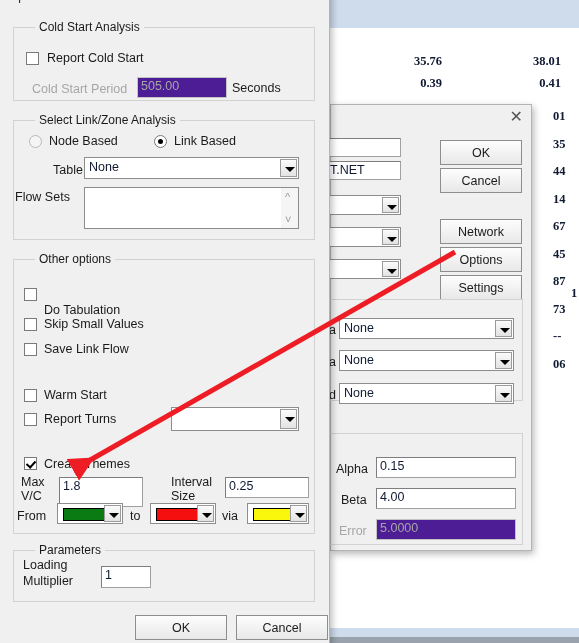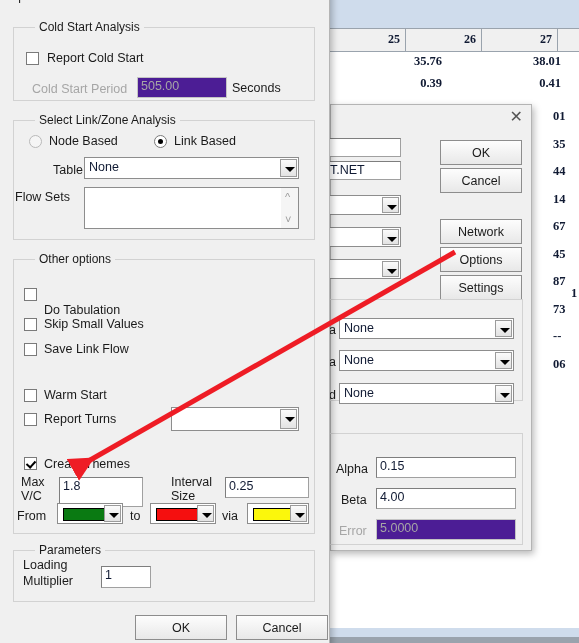--- a/index.html
+++ b/index.html
@@ -89,25 +89,20 @@
 
   
   #arrow{position:absolute;left:0;top:0;width:579px;height:643px;pointer-events:none;}
 </style>
 </head>
 <body>
 
 <div id="bg-sheet">
   <div class="sheet-band"></div>
 
-  <div class="sheet-colhdr">
-    <div class="cc">25</div>
-    <div class="cc">26</div>
-    <div class="cc">27</div>
-  </div>
 
   <div class="sheet-rows">
     <div class="sheet-row">
       <div class="dc">35.76</div>
       <div class="dc">38.01</div>
       <div class="dc">29.28</div>
     </div>
     <div class="sheet-row">
       <div class="dc">0.39</div>
       <div class="dc">0.41</div>

